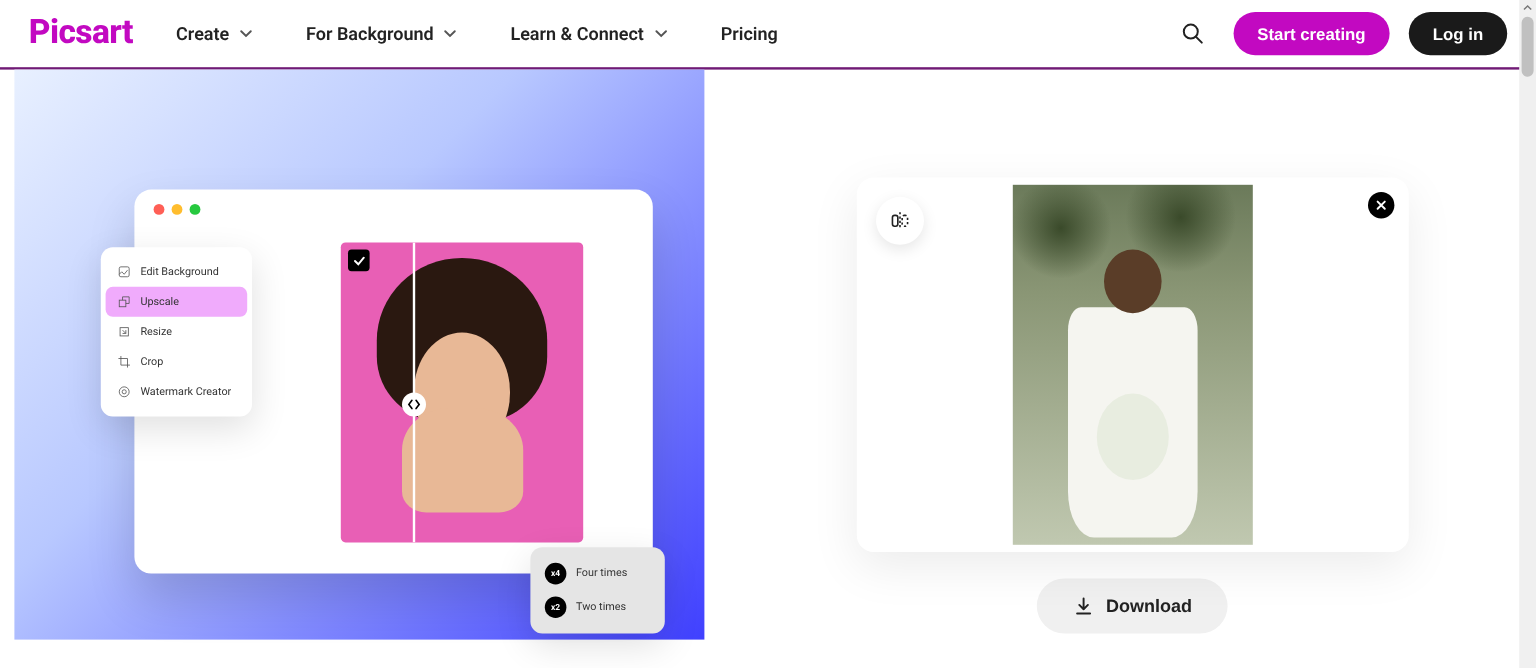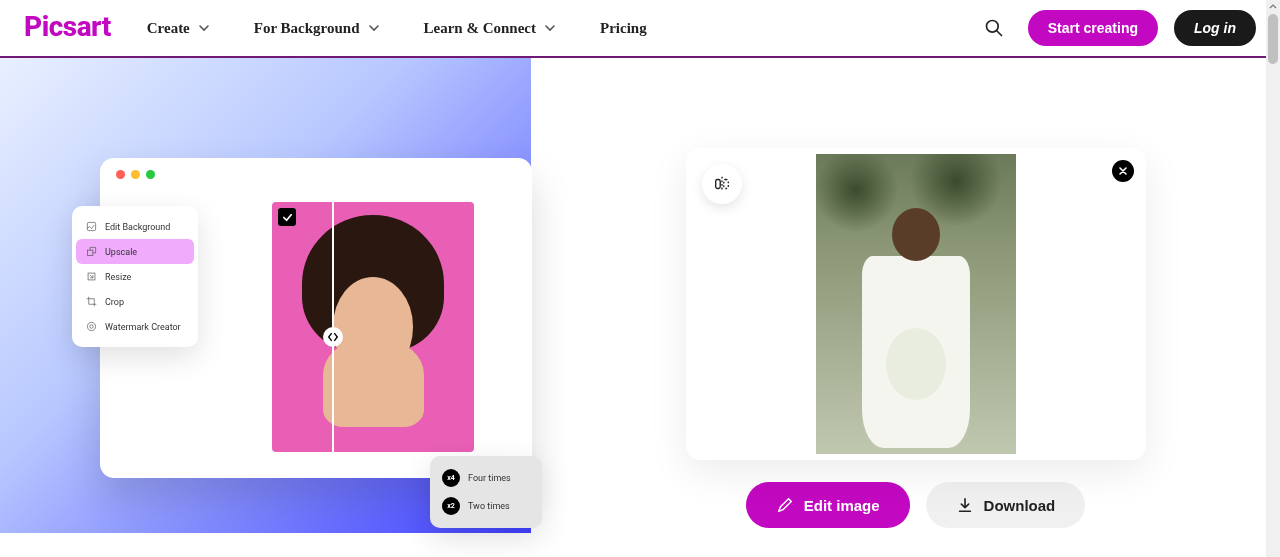--- a/index.html
+++ b/index.html
@@ -2,34 +2,34 @@
 <html><head>
 <meta charset="utf-8">
 <style>
   * { box-sizing: border-box; margin: 0; padding: 0; }
   body { font-family: -apple-system, BlinkMacSystemFont, "Segoe UI", Roboto, sans-serif; background: #fff; width: 1280px; height: 557px; overflow: hidden; position: relative; }
 
   
   .header { display: flex; align-items: center; height: 58px; border-bottom: 2px solid #701a75; padding: 0 24px; }
   .logo { font-weight: 800; font-size: 28px; color: #c209c1; letter-spacing: -0.5px; margin-right: 36px; position: relative; top: -2px; }
   .nav { display: flex; gap: 44px; }
-  .nav-item { display: flex; align-items: center; gap: 8px; font-size: 15px; font-weight: 600; color: #222; cursor: pointer; font-family: Liberation Serif, serif; }
+  .nav-item { display: flex; align-items: center; gap: 8px; font-size: 15px; font-weight: 600; color: #222; cursor: pointer; }
   .nav-item svg { width: 12px; height: 12px; }
   .header-right { margin-left: auto; display: flex; align-items: flex-end; gap: 16px; }
   .search-btn { width: 36px; height: 36px; display: flex; align-items: center; justify-content: center; cursor: pointer; }
   .search-btn svg { width: 20px; height: 20px; }
   .btn { border: none; border-radius: 20px; padding: 10px 20px; font-size: 14px; font-weight: 600; cursor: pointer; }
   .btn-primary { background: #c209c1; color: #fff; }
-  .btn-dark { background: #1a1a1a; color: #fff; font-style: italic; }
+  .btn-dark { background: #1a1a1a; color: #fff; }
 
   
   .content { display: flex; height: 483px; }
 
   
-  .left-panel { width: 531px; height: 475px; margin-left: 0; background: linear-gradient(135deg, #e8f0ff 0%, #b8c8ff 40%, #4040ff 100%); position: relative; border-radius: 0 0 0 0; }
+  .left-panel { width: 575px; height: 475px; margin-left: 12px; background: linear-gradient(135deg, #e8f0ff 0%, #b8c8ff 40%, #4040ff 100%); position: relative; border-radius: 0 0 0 0; }
   .mock-window { position: absolute; left: 100px; top: 100px; width: 432px; height: 320px; background: #fff; border-radius: 14px; box-shadow: 0 20px 40px rgba(0,0,0,0.15); }
   .mock-traffic { position: absolute; left: 16px; top: 12px; display: flex; gap: 6px; }
   .mock-traffic span { width: 9px; height: 9px; border-radius: 50%; display: block; }
   .mock-traffic .red { background: #ff5f56; }
   .mock-traffic .yellow { background: #ffbd2e; }
   .mock-traffic .green { background: #27c93f; }
 
   .mock-menu { position: absolute; left: -28px; top: 48px; width: 126px; background: #fff; border-radius: 10px; box-shadow: 0 10px 30px rgba(0,0,0,0.12); padding: 8px 4px; }
   .mock-menu-item { display: flex; align-items: center; gap: 8px; padding: 7px 10px; font-size: 9px; color: #333; border-radius: 6px; }
   .mock-menu-item.active { background: #f0abfc; }
@@ -213,26 +213,20 @@
         <div class="foliage"></div>
         <div class="bride-figure">
           <div class="bride-dress"></div>
           <div class="bride-head"></div>
           <div class="bride-bouquet"></div>
         </div>
       </div>
     </div>
 
     <div class="action-row">
-      <button class="action-btn action-edit">
-        <svg viewBox="0 0 20 20">
-            <path d="M3 17l2-5L14 3l3 3-9 9-5 2z" stroke="#fff" stroke-width="1.6" fill="none" stroke-linejoin="round"></path>
-          </svg>
-        <span>Edit image</span>
-      </button>
       <button class="action-btn action-download">
         <svg viewBox="0 0 20 20">
             <path d="M10 3v10m0 0l-4-4m4 4l4-4M4 17h12" stroke="#222" stroke-width="1.8" fill="none" stroke-linecap="round"></path>
           </svg>
         <span>Download</span>
       </button>
     </div>
   </div>
 
 </div>

